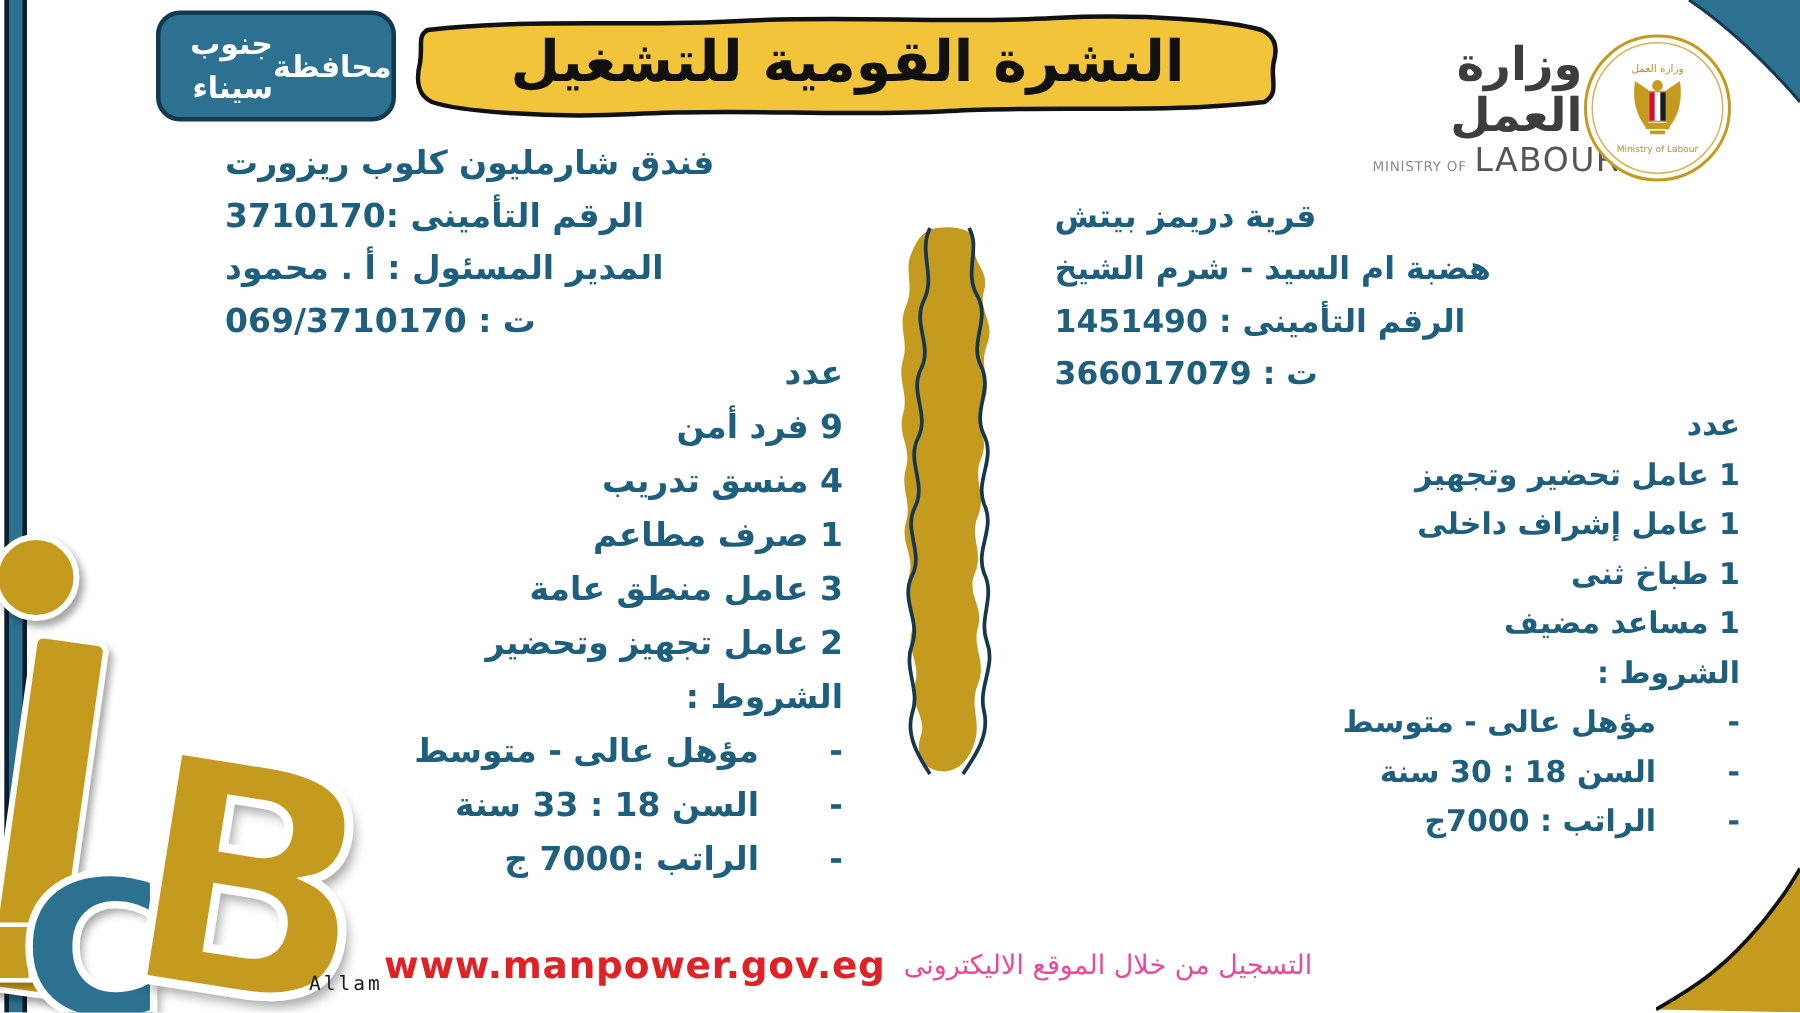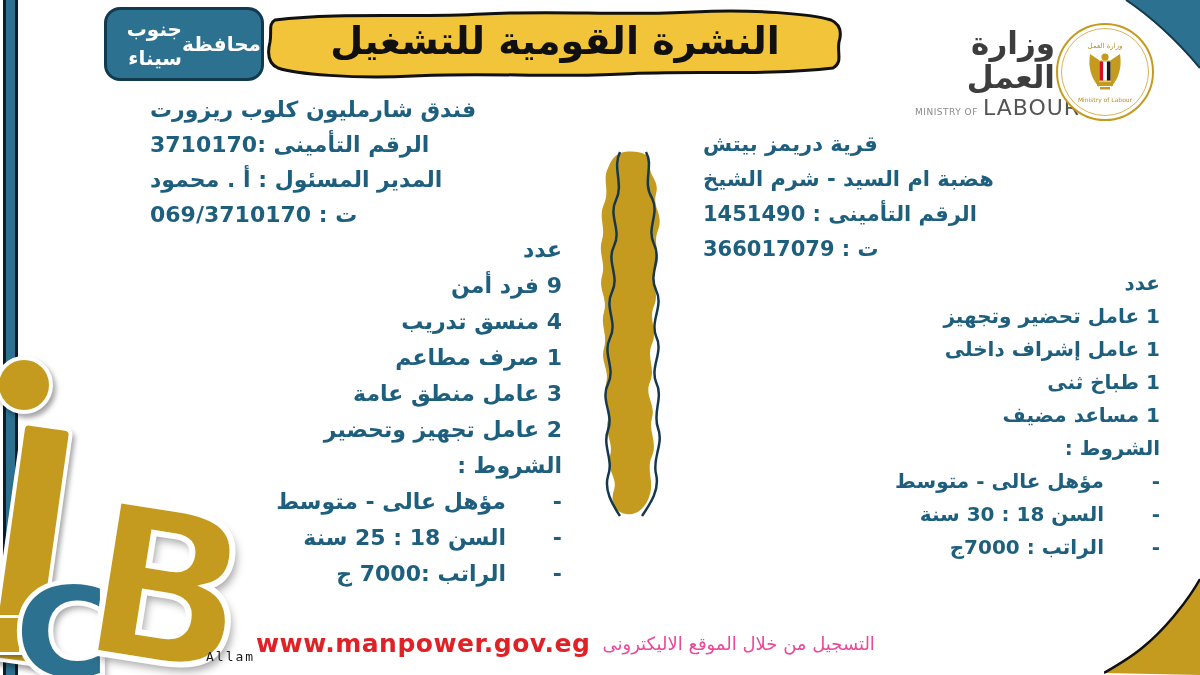--- a/index.html
+++ b/index.html
@@ -10,21 +10,21 @@
   .edge-bar{position:absolute;left:3px;top:0;bottom:0;width:9px;background:#2d7190;
             border-left:3px solid #0d1d2b;border-right:3px solid #0d1d2b;}
 
   
   .badge{position:absolute;left:104px;top:7px;width:154px;height:68px;background:#2d7190;
          border:3px solid #123a4f;border-radius:16px;color:#fff;font-weight:700;font-size:20px;
          display:flex;align-items:center;justify-content:center;
          line-height:1.45;direction:rtl;}
 
   
-  .banner{position:absolute;left:263px;top:3px;width:584px;height:80px;}
+  .banner{position:absolute;left:273px;top:3px;width:584px;height:80px;}
   .banner svg{position:absolute;left:0;top:0;}
   .banner-text{position:absolute;inset:0;display:flex;align-items:center;justify-content:center;
                font-size:38px;font-weight:700;color:#101010;direction:rtl;padding-bottom:4px;}
 
   
   .m-word{position:absolute;left:915px;top:26px;width:140px;text-align:right;}
   .m-ar{font-size:31px;font-weight:700;color:#3d3d3d;direction:rtl;line-height:1.1;}
   .m-en{white-space:nowrap;margin-top:1px;}
   .m-small{font-size:9px;color:#8a8a8a;letter-spacing:.5px;}
   .m-large{font-size:22px;color:#555;letter-spacing:1px;font-weight:500;}
@@ -154,21 +154,21 @@
     <div class="item">1 صرف مطاعم</div>
     <div class="item">3 عامل منطق عامة</div>
     <div class="item">2 عامل تجهيز وتحضير</div>
     <div class="item">الشروط :</div>
     <div class="item cond">
         <span class="dash">-</span>
         <span>مؤهل عالى -  متوسط</span>
       </div>
     <div class="item cond">
         <span class="dash">-</span>
-        <span>السن 18 :  25  سنة</span>
+        <span>السن 18 :  33  سنة</span>
       </div>
     <div class="item cond">
         <span class="dash">-</span>
         <span>الراتب :7000 ج</span>
       </div>
   </div>
 
   <div class="col col-right">
     <div class="hdr">قرية دريمز بيتش</div>
     <div class="hdr">هضبة ام السيد - شرم الشيخ</div>

